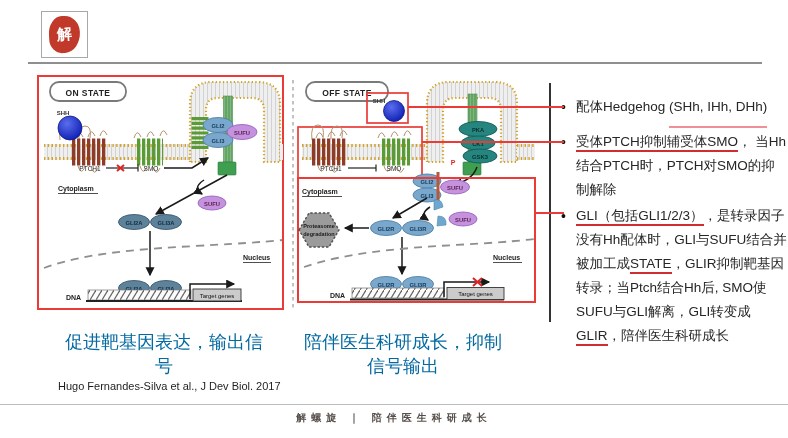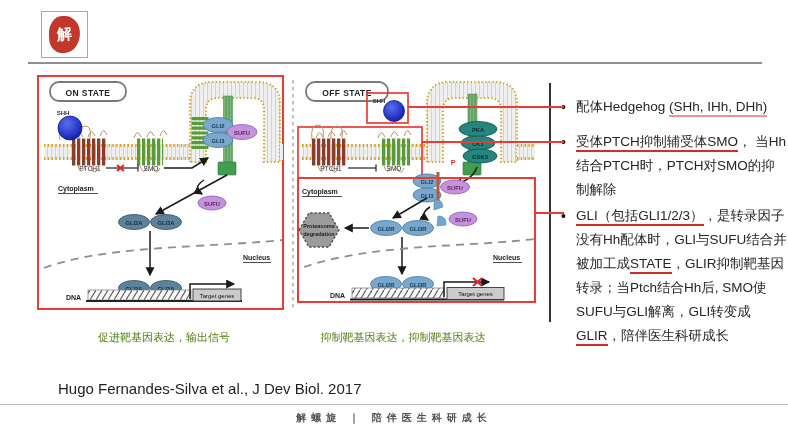--- a/index.html
+++ b/index.html
@@ -20,26 +20,26 @@
   .conn1{left:408px;top:106px;width:156px;}
   .conn2{left:422px;top:141px;width:142px;}
   .conn3{left:535px;top:212px;width:29px;}
   
   .bullets{position:absolute;left:561px;top:95px;width:226px;font-size:13.5px;line-height:24px;color:#262626;}
   .bullet{display:flex;margin-bottom:2px;}
   .bullet:first-child{margin-bottom:11px;}
   .dot{width:15px;flex:0 0 15px;color:#111;font-size:14px;}
   .btext{flex:1;}
   .u-red{border-bottom:2px solid #cf2e2e;padding-bottom:0.5px;}
-  .u-pink{border-bottom:2px solid #ef8f9a;padding-bottom:1px;margin-top:8px;}
-  
-  .caption{position:absolute;top:330px;font-size:11px;color:#4d7c0f;text-align:center;}
+  .u-pink{border-bottom:2px solid #ef8f9a;padding-bottom:12px;margin-top:8px;}
+  
+  .caption{position:absolute;top:330px;font-size:18px;color:#0369a1;text-align:center;}
   .caption-left{left:63px;width:202px;}
   .caption-right{left:296px;width:214px;}
-  .citation{position:absolute;left:58px;top:380px;font-size:15px;color:#1f1f1f;}
+  .citation{position:absolute;left:58px;top:380px;font-size:11px;color:#1f1f1f;}
   .footer-rule{position:absolute;left:0;top:404px;width:788px;height:1.2px;background:#bdbdbd;}
   .footer{position:absolute;left:0;top:411px;width:788px;text-align:center;font-size:10px;
           font-weight:700;letter-spacing:5px;color:#564e4a;}
   
   svg text{font-family:"Liberation Sans","DejaVu Sans",sans-serif;}
   .redbox{fill:none;stroke:#ea3b36;stroke-width:2;}
   .redbox2{fill:none;stroke:#ea3b36;stroke-width:1.7;}
   .stateLbl{fill:#fff;stroke:#7a7a7a;stroke-width:1.8;}
   .t-state{font-size:8.5px;font-weight:700;fill:#222;text-anchor:middle;letter-spacing:0.4px;}
   .t-tiny{font-size:6px;fill:#333;text-anchor:middle;font-weight:600;}
@@ -287,21 +287,21 @@
         <span class="dot">•</span>
         <span class="btext"><span class="u-red">受体PTCH抑制辅受体SMO</span><span>， 当Hh结合PTCH时，PTCH对SMO的抑制解除</span></span>
       </div>
       <div class="bullet">
         <span class="dot">•</span>
         <span class="btext"><span class="u-red">GLI（包括GLI1/2/3）</span><span>，是转录因子 没有Hh配体时，GLI与SUFU结合并被加工成</span><span class="u-red">STATE</span><span>，GLIR抑制靶基因转录；当Ptch结合Hh后, SMO使SUFU与GLI解离，GLI转变成</span><span class="u-red">GLIR</span><span>，陪伴医生科研成长</span></span>
       </div>
     </div>
 
   <div class="caption caption-left">促进靶基因表达，输出信号</div>
-  <div class="caption caption-right">抑制靶基因表达，抑制靶基因表达</div>
+  <div class="caption caption-right">陪伴医生科研成长，抑制信号输出</div>
 
   <div class="citation">Hugo Fernandes-Silva et al., J Dev Biol. 2017</div>
 
   <div class="footer-rule"></div>
   <div class="footer">
     <span>解螺旋</span>
     <span>｜</span>
     <span>陪伴医生科研成长</span>
   </div>
 </div>

